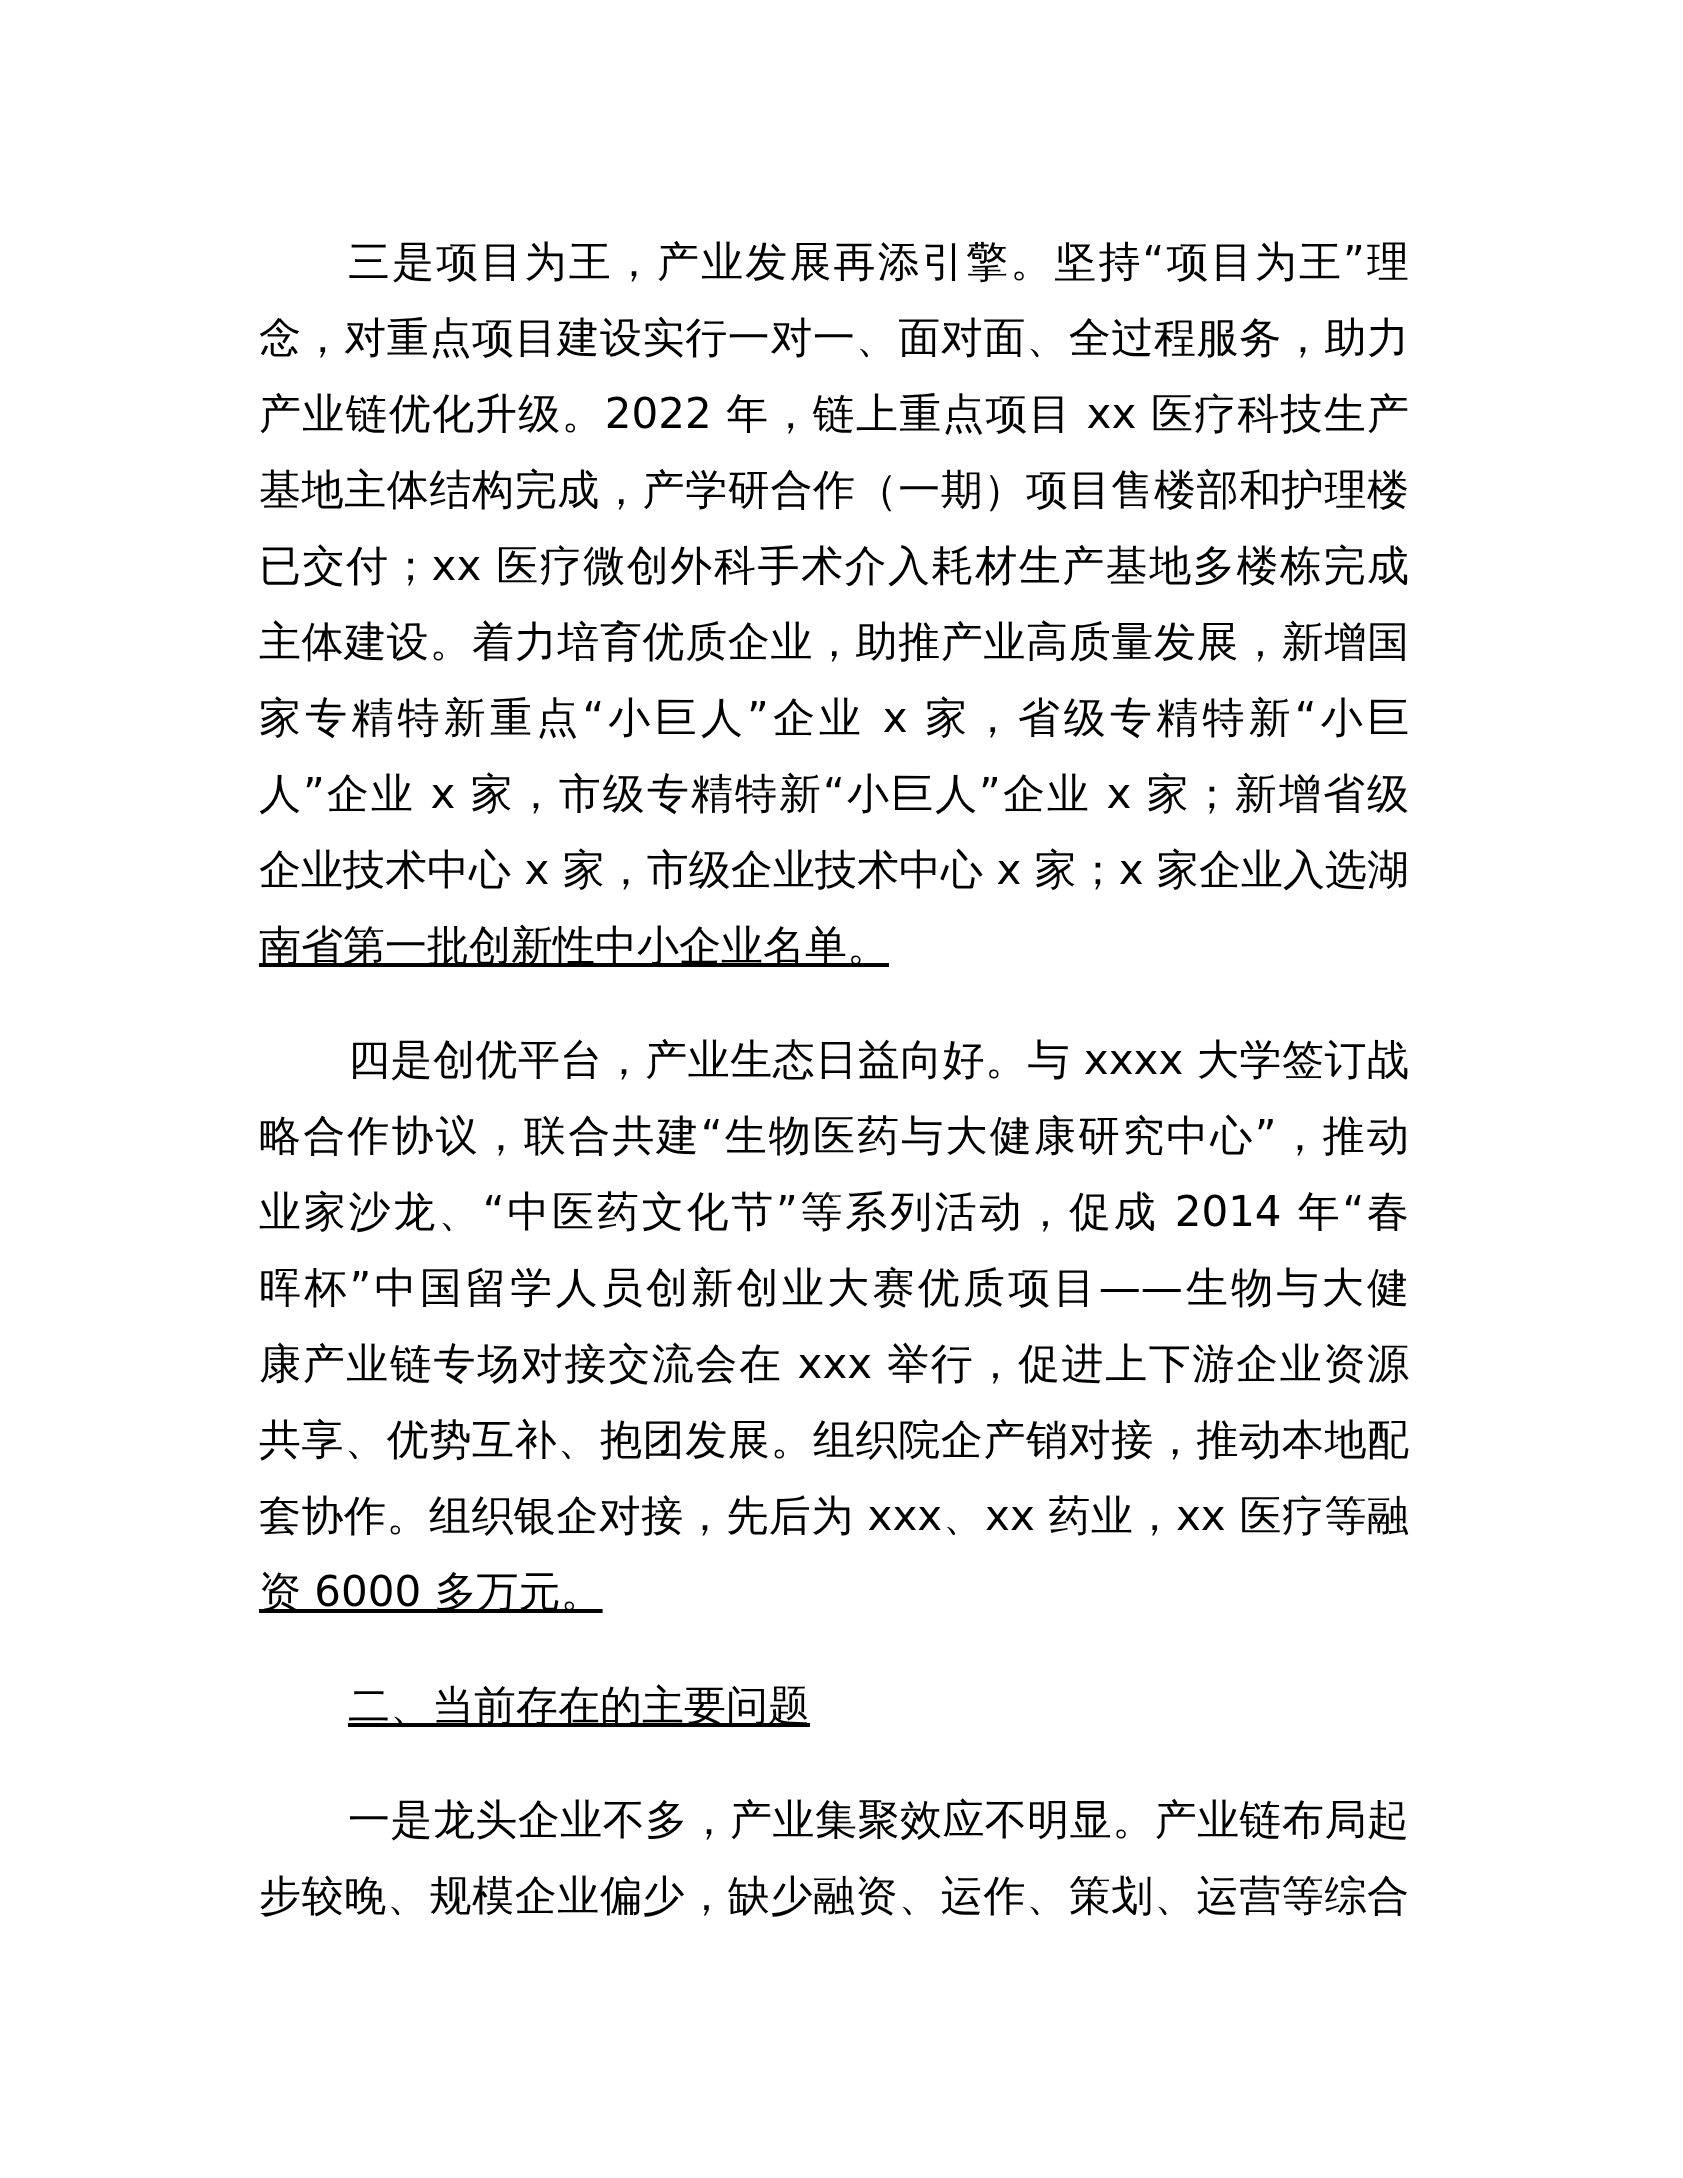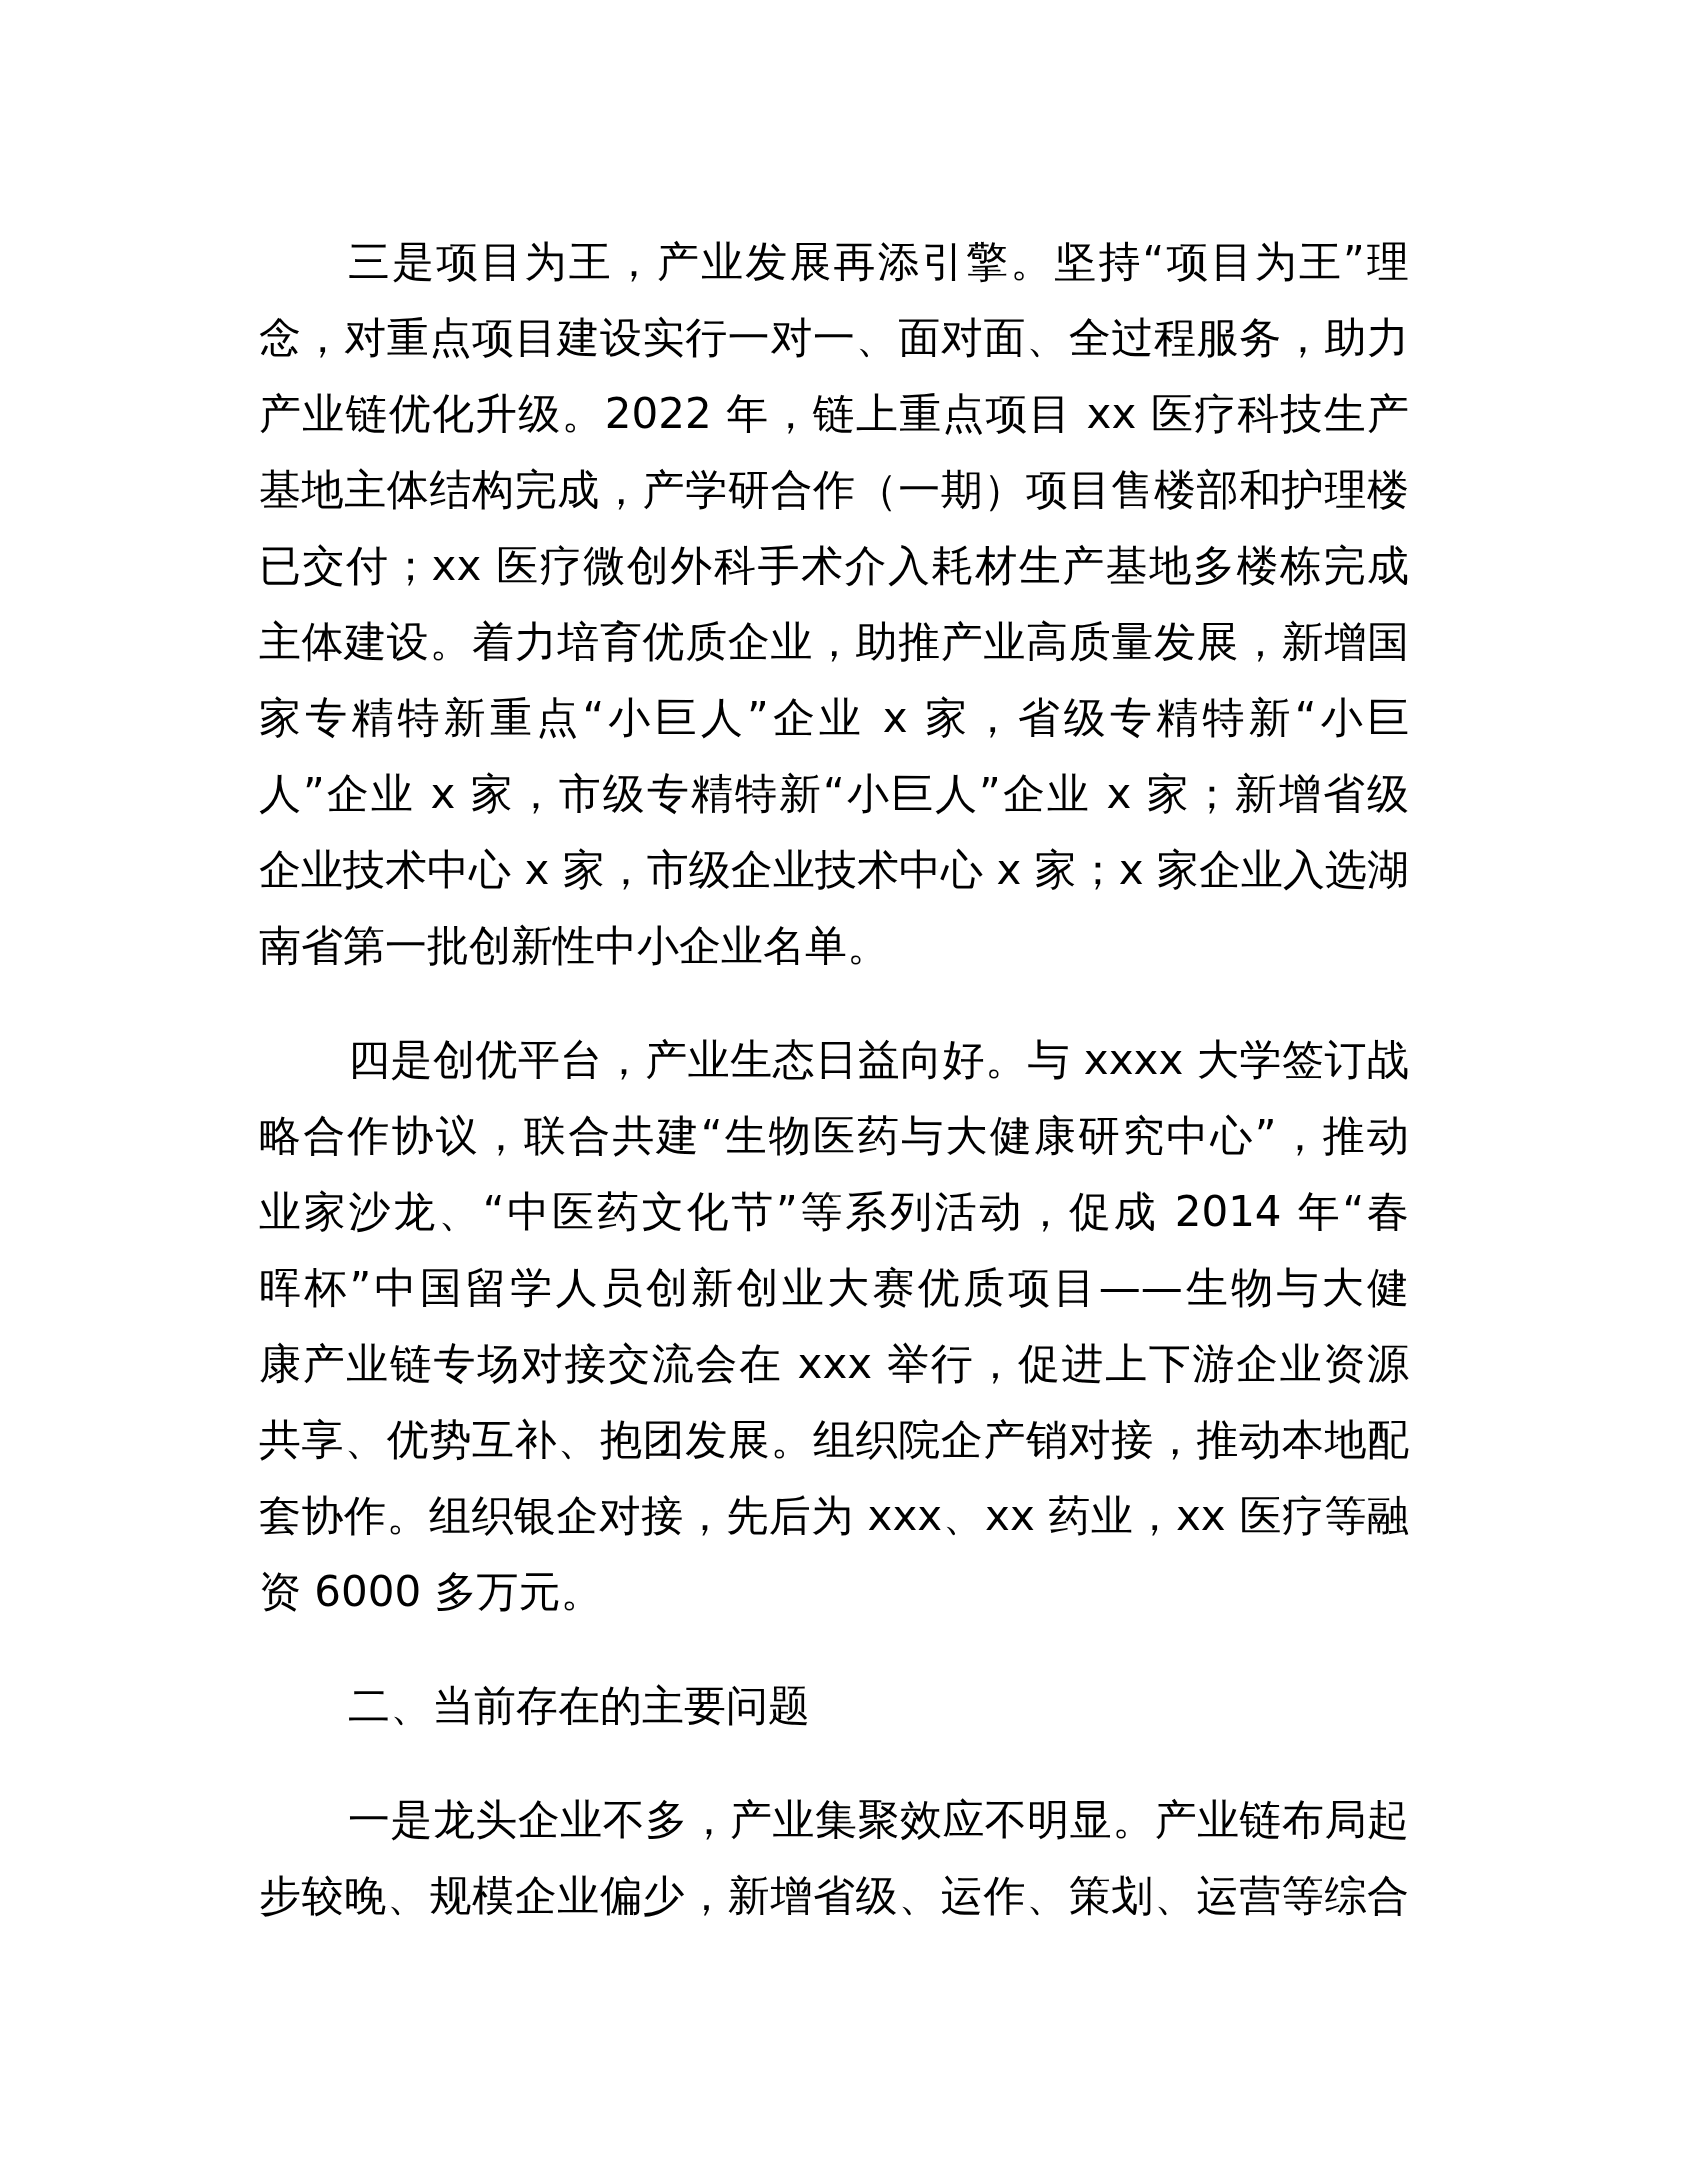--- a/index.html
+++ b/index.html
@@ -2,21 +2,21 @@
 <html><head>
 <meta charset="utf-8">
 <style>
   html, body { margin:0; padding:0; background:#ffffff; }
   body { width:1683px; height:2178px; position:relative; overflow:hidden;
          font-family:"DejaVu Sans","Liberation Sans",sans-serif; color:#000; }
   .page { position:absolute; left:245px; top:210px; width:1178px; }
   .para { margin:14px; }
   .line { display:block; height:76px; line-height:76px; font-size:42px;
           white-space:nowrap; text-align:justify; text-align-last:justify; }
-  .line.last { text-align-last:left; }
+  .line.last { text-align-last:left;text-decoration:underline; }
   .line.indent { padding-left:89px; }
   .gap { height:10px; }
 </style>
 </head>
 <body>
 
 <div class="page">
 
   <div class="para">
     <span class="line indent">三是项目为王，产业发展再添引擎。坚持“项目为王”理</span>
@@ -44,17 +44,17 @@
   </div>
   <div class="gap"></div>
 
   <div class="para">
     <span class="line indent last">二、当前存在的主要问题</span>
   </div>
   <div class="gap"></div>
 
   <div class="para">
     <span class="line indent">一是龙头企业不多，产业集聚效应不明显。产业链布局起</span>
-    <span class="line">步较晚、规模企业偏少，新增省级、运作、策划、运营等综合</span>
+    <span class="line">步较晚、规模企业偏少，缺少融资、运作、策划、运营等综合</span>
   </div>
 
 </div>
 
 
 </body></html>

